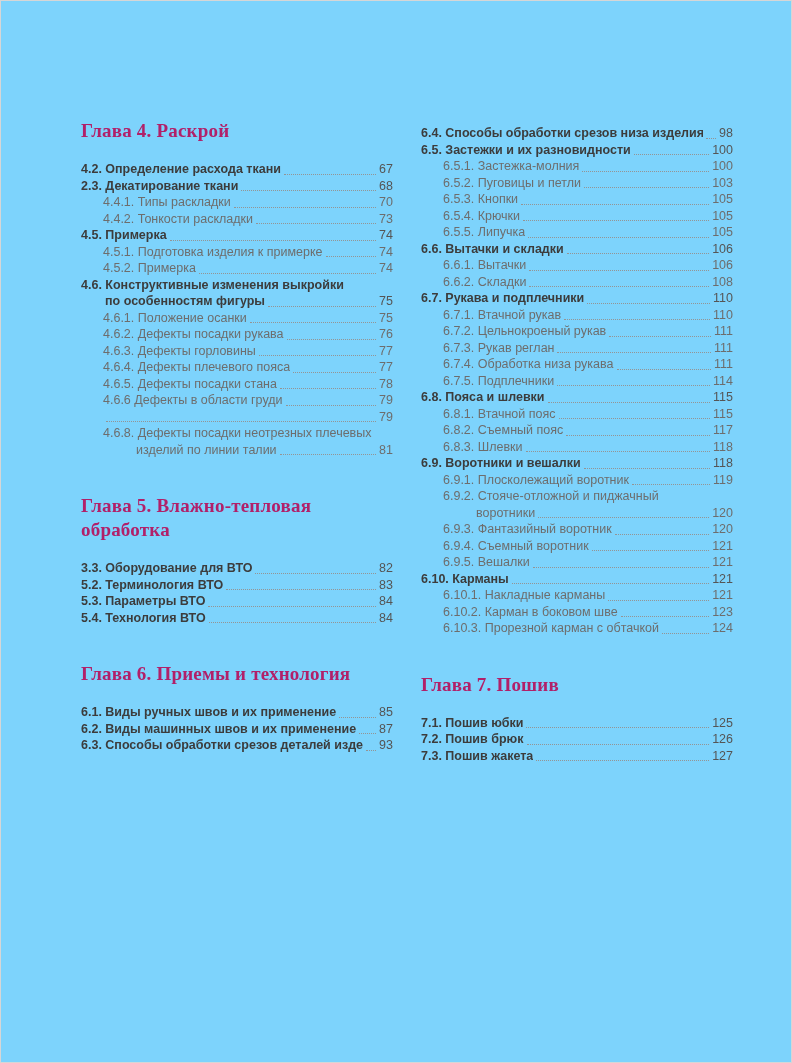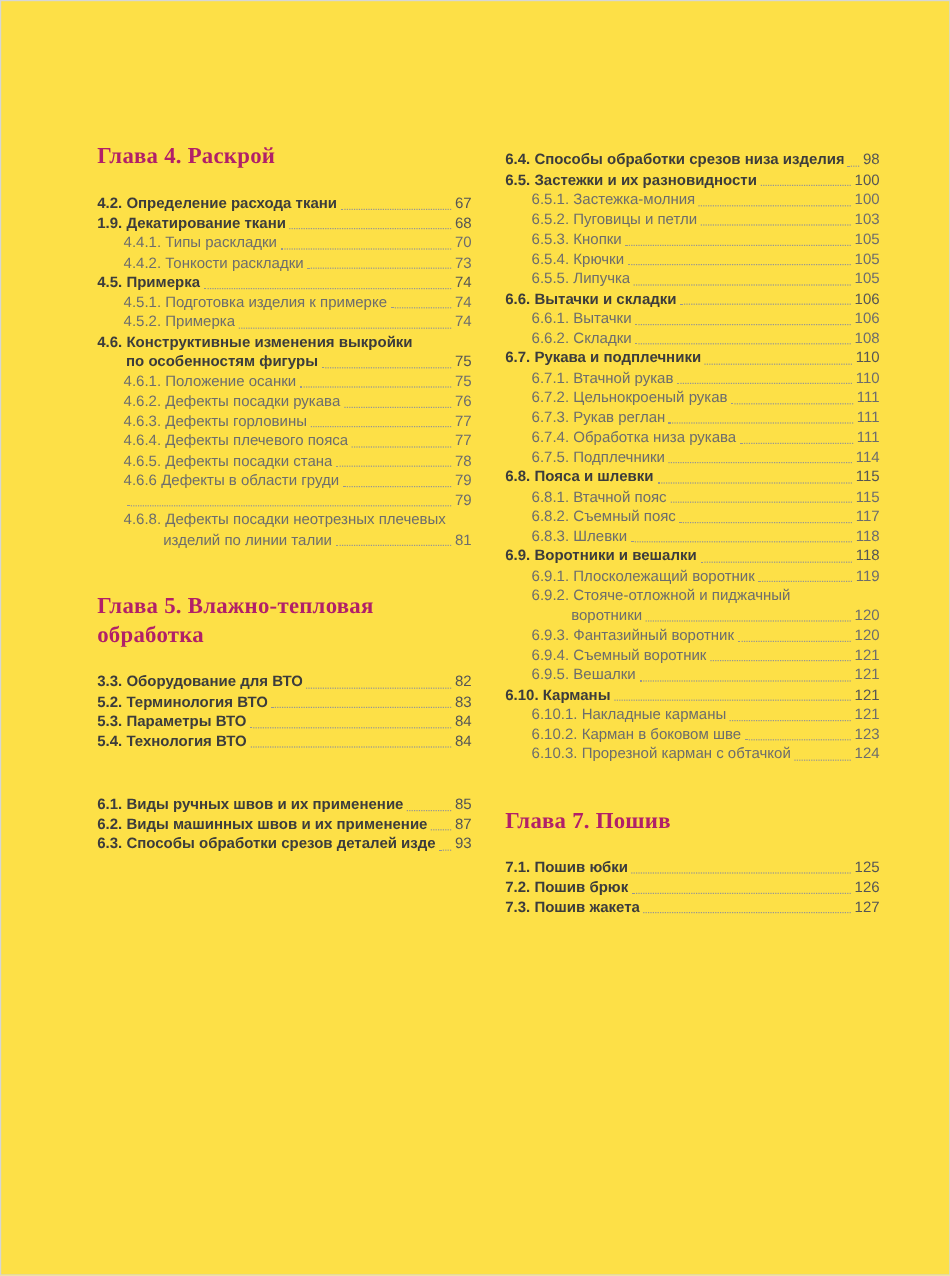--- a/index.html
+++ b/index.html
@@ -4,21 +4,21 @@
 <style>
   * { box-sizing: border-box; }
   html, body { margin: 0; padding: 0; }
   body {
     width: 792px; height: 1063px;
     background: #f4f4f4;
     font-family: "Liberation Sans", sans-serif;
   }
   .page {
     width: 792px; height: 1063px;
-    background: #fde047;
+    background: #7dd3fc;
     border: 1px solid #d6d6d6;
     padding: 118px 58px 0 80px;
     overflow: hidden;
   }
   .toc-columns { display: flex; gap: 28px; }
   .toc-column { width: 312px; flex: none; }
   .toc-column:nth-child(2) { padding-top: 6px; }
 
   .toc-section { margin-bottom: 36px; }
 
@@ -63,21 +63,21 @@
           <h2 class="chapter-heading">Глава 4. Раскрой</h2>
           <div class="entry level-1">
             <div class="entry-line">
               <span class="label">4.2. Определение расхода ткани</span>
               <span class="dots"></span>
               <span class="pagenum">67</span>
             </div>
           </div>
           <div class="entry level-1">
             <div class="entry-line">
-              <span class="label">1.9. Декатирование ткани</span>
+              <span class="label">2.3. Декатирование ткани</span>
               <span class="dots"></span>
               <span class="pagenum">68</span>
             </div>
           </div>
           <div class="entry level-2">
             <div class="entry-line">
               <span class="label">4.4.1. Типы раскладки</span>
               <span class="dots"></span>
               <span class="pagenum">70</span>
             </div>
@@ -204,20 +204,21 @@
           </div>
           <div class="entry level-1">
             <div class="entry-line">
               <span class="label">5.4. Технология ВТО</span>
               <span class="dots"></span>
               <span class="pagenum">84</span>
             </div>
           </div>
         </section>
         <section class="toc-section">
+          <h2 class="chapter-heading">Глава 6. Приемы и технология</h2>
           <div class="entry level-1">
             <div class="entry-line">
               <span class="label">6.1. Виды ручных швов и их применение</span>
               <span class="dots"></span>
               <span class="pagenum">85</span>
             </div>
           </div>
           <div class="entry level-1">
             <div class="entry-line">
               <span class="label">6.2. Виды машинных швов и их применение</span>

